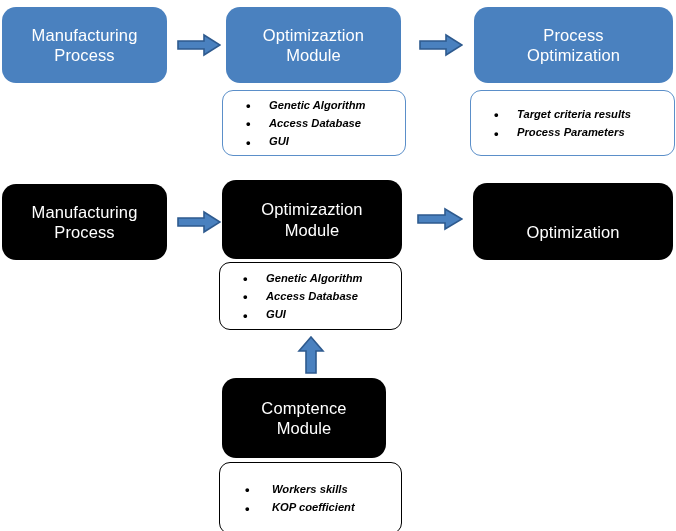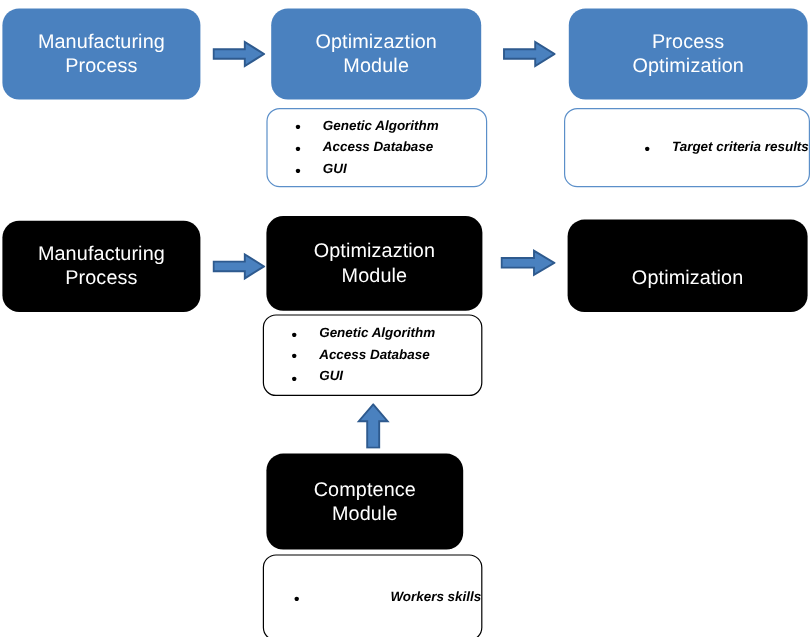--- a/index.html
+++ b/index.html
@@ -80,21 +80,21 @@
   .panel li::before {
     content: "\2022";
     position: absolute;
     left: 23px;
     top: -0.5px;
     font-size: 13px;
     font-style: normal;
     font-weight: bold;
     line-height: 1.62;
   }
-  .panel.center li { padding-left: 52px; text-align: right; }
+  .panel.center li { padding-left: 52px; }
   .panel.center li::before { left: 25px; }
 
   
   .arrow {
     position: absolute;
   }
   .arrow svg { display: block; width: 100%; height: 100%; }
 </style>
 </head>
 <body>
@@ -135,23 +135,24 @@
     </svg>
   </div>
 
   <div class="node node-blue" style="left:474px; top:7px; width:199px; height:76px;">
     <div>
       <span>Process</span><br>
       <span>Optimization</span>
     </div>
   </div>
 
-  <div class="panel panel-blue" style="left:470px; top:90px; width:205px; height:66px;align-items:flex-end;">
+  <div class="panel panel-blue" style="left:470px; top:90px; width:205px; height:66px;">
     <ul>
       <li>Target criteria results</li>
+      <li>Process Parameters</li>
     </ul>
   </div>
 
   <div class="node node-black" style="left:2px; top:184px; width:165px; height:76px;">
     <div>
       <span>Manufacturing</span><br>
       <span>Process</span>
     </div>
   </div>
 
@@ -198,16 +199,17 @@
   <div class="node node-black" style="left:222px; top:378px; width:164px; height:80px;">
     <div>
       <span>Comptence</span><br>
       <span>Module</span>
     </div>
   </div>
 
   <div class="panel panel-black center" style="left:219px; top:462px; width:183px; height:72px;">
     <ul>
       <li>Workers skills</li>
+      <li>KOP coefficient</li>
     </ul>
   </div>
 
 </div>
 
 </body></html>

